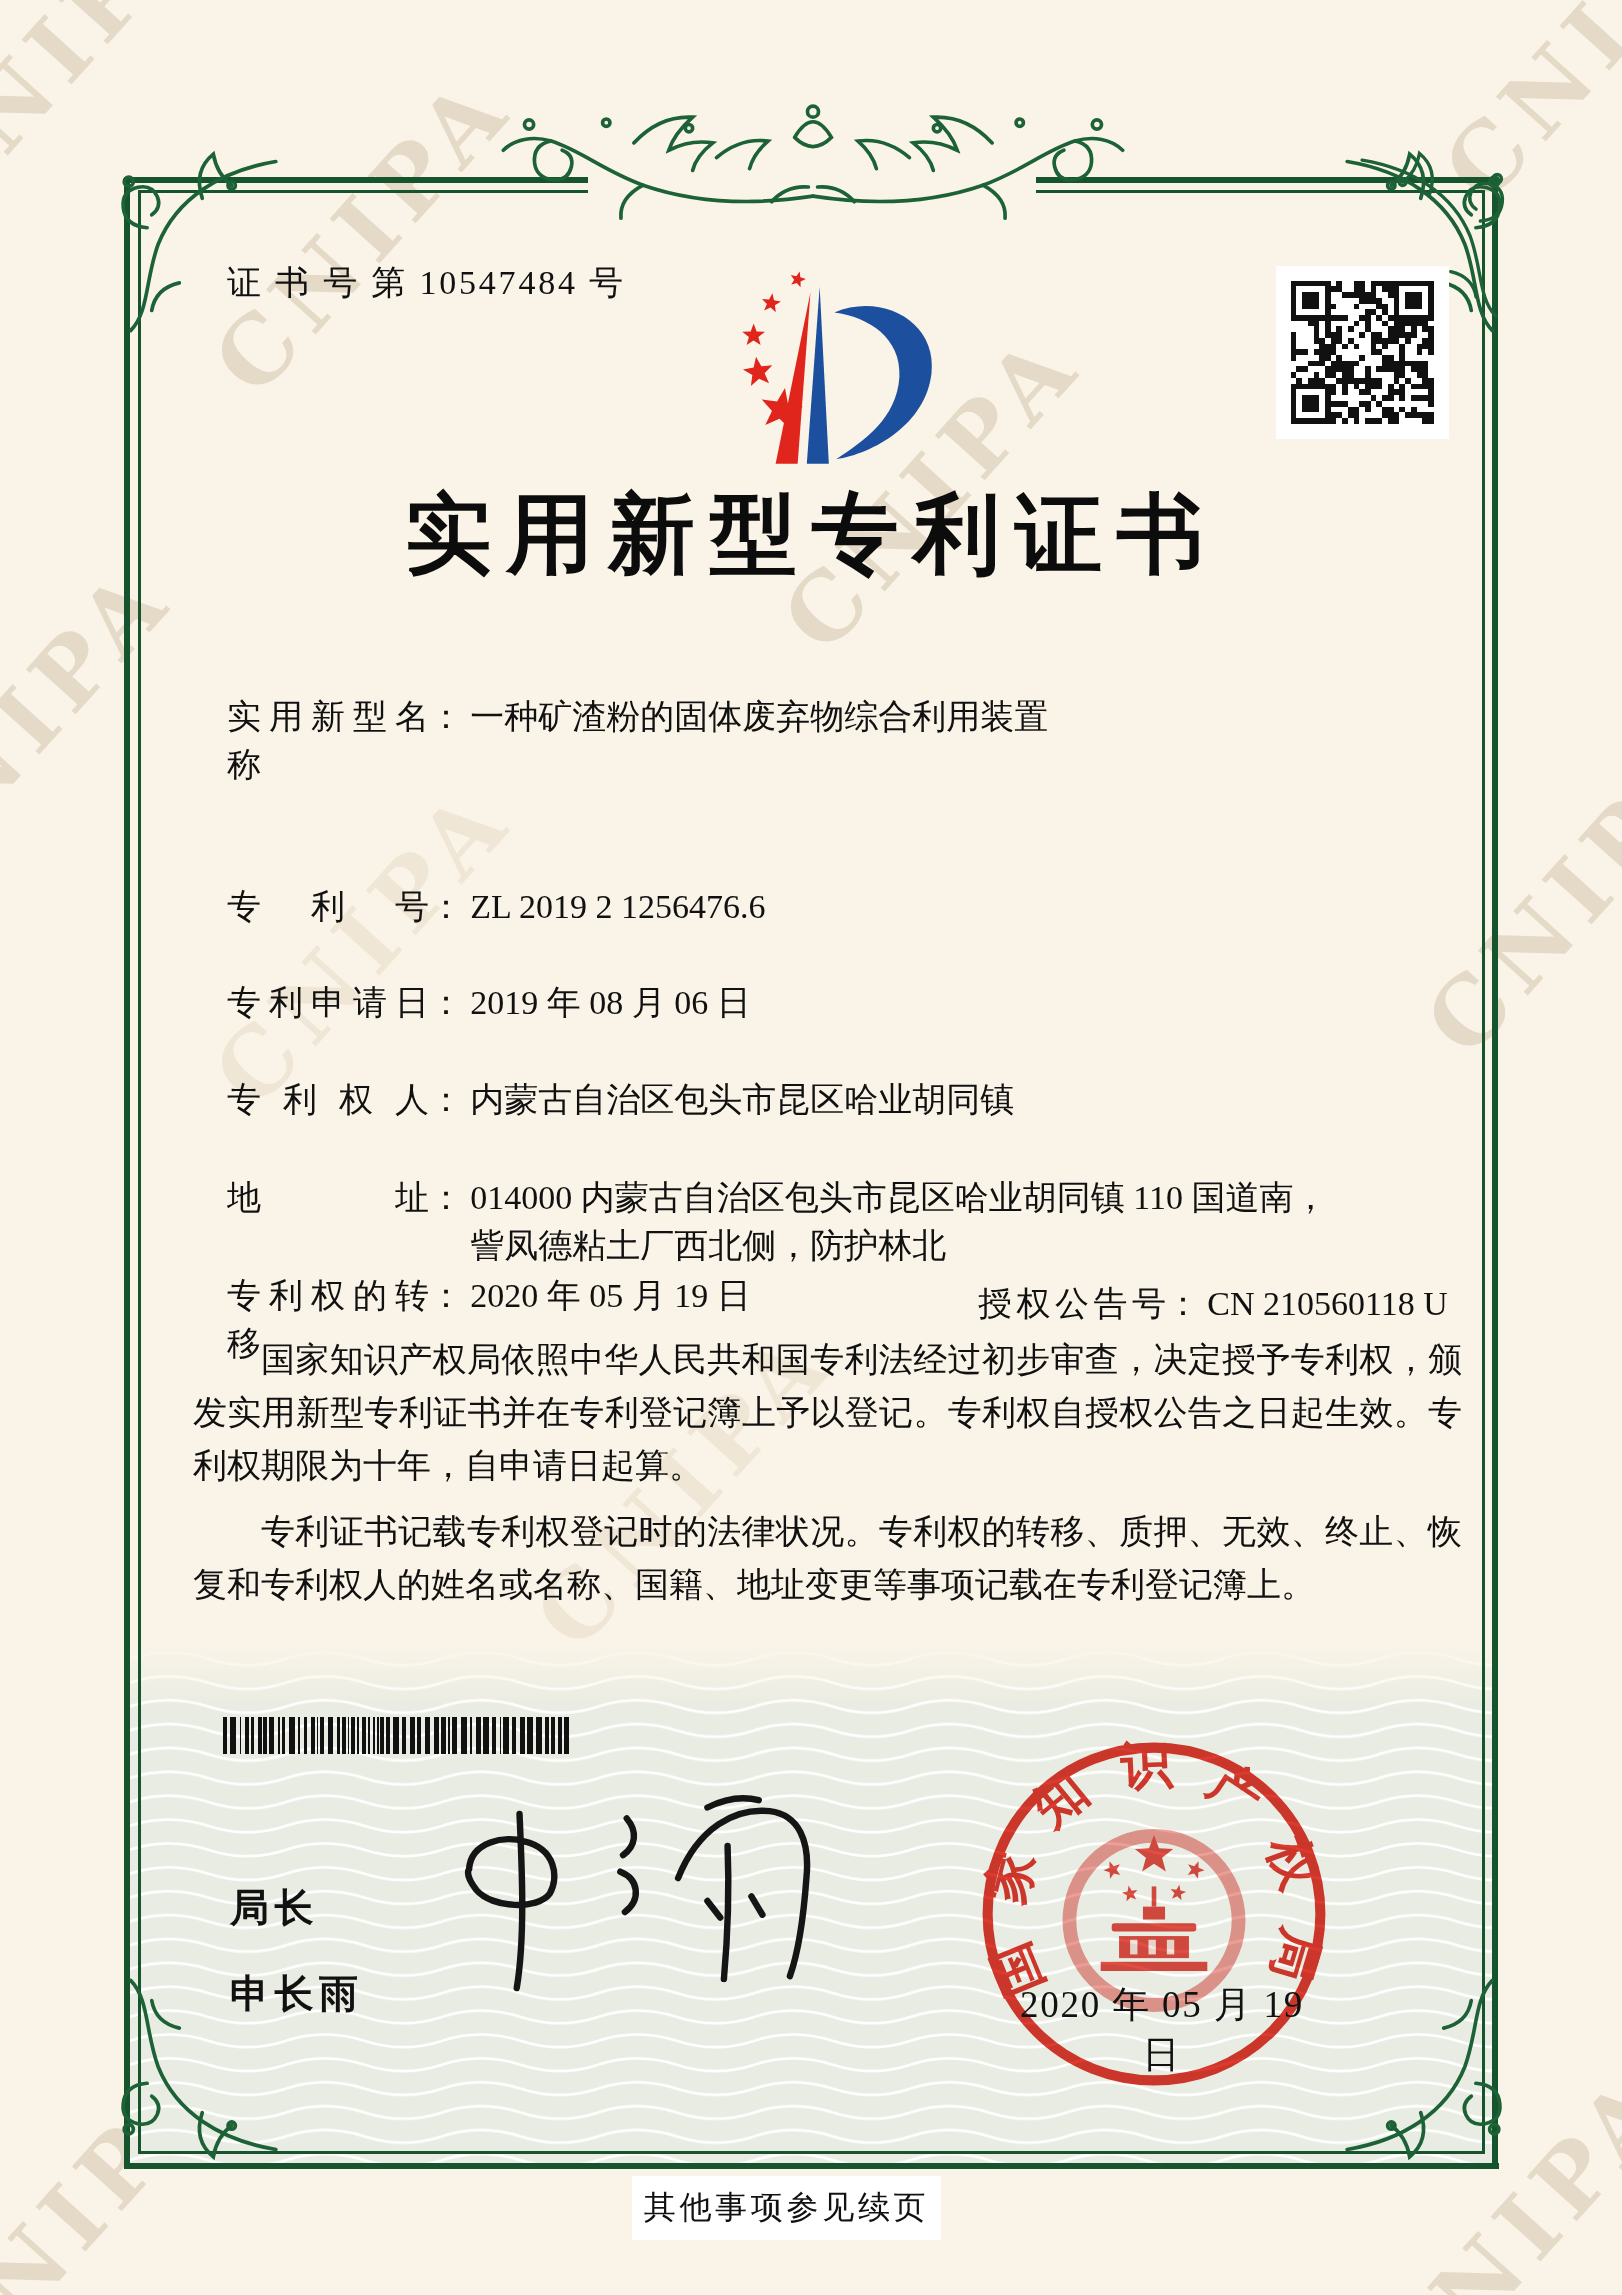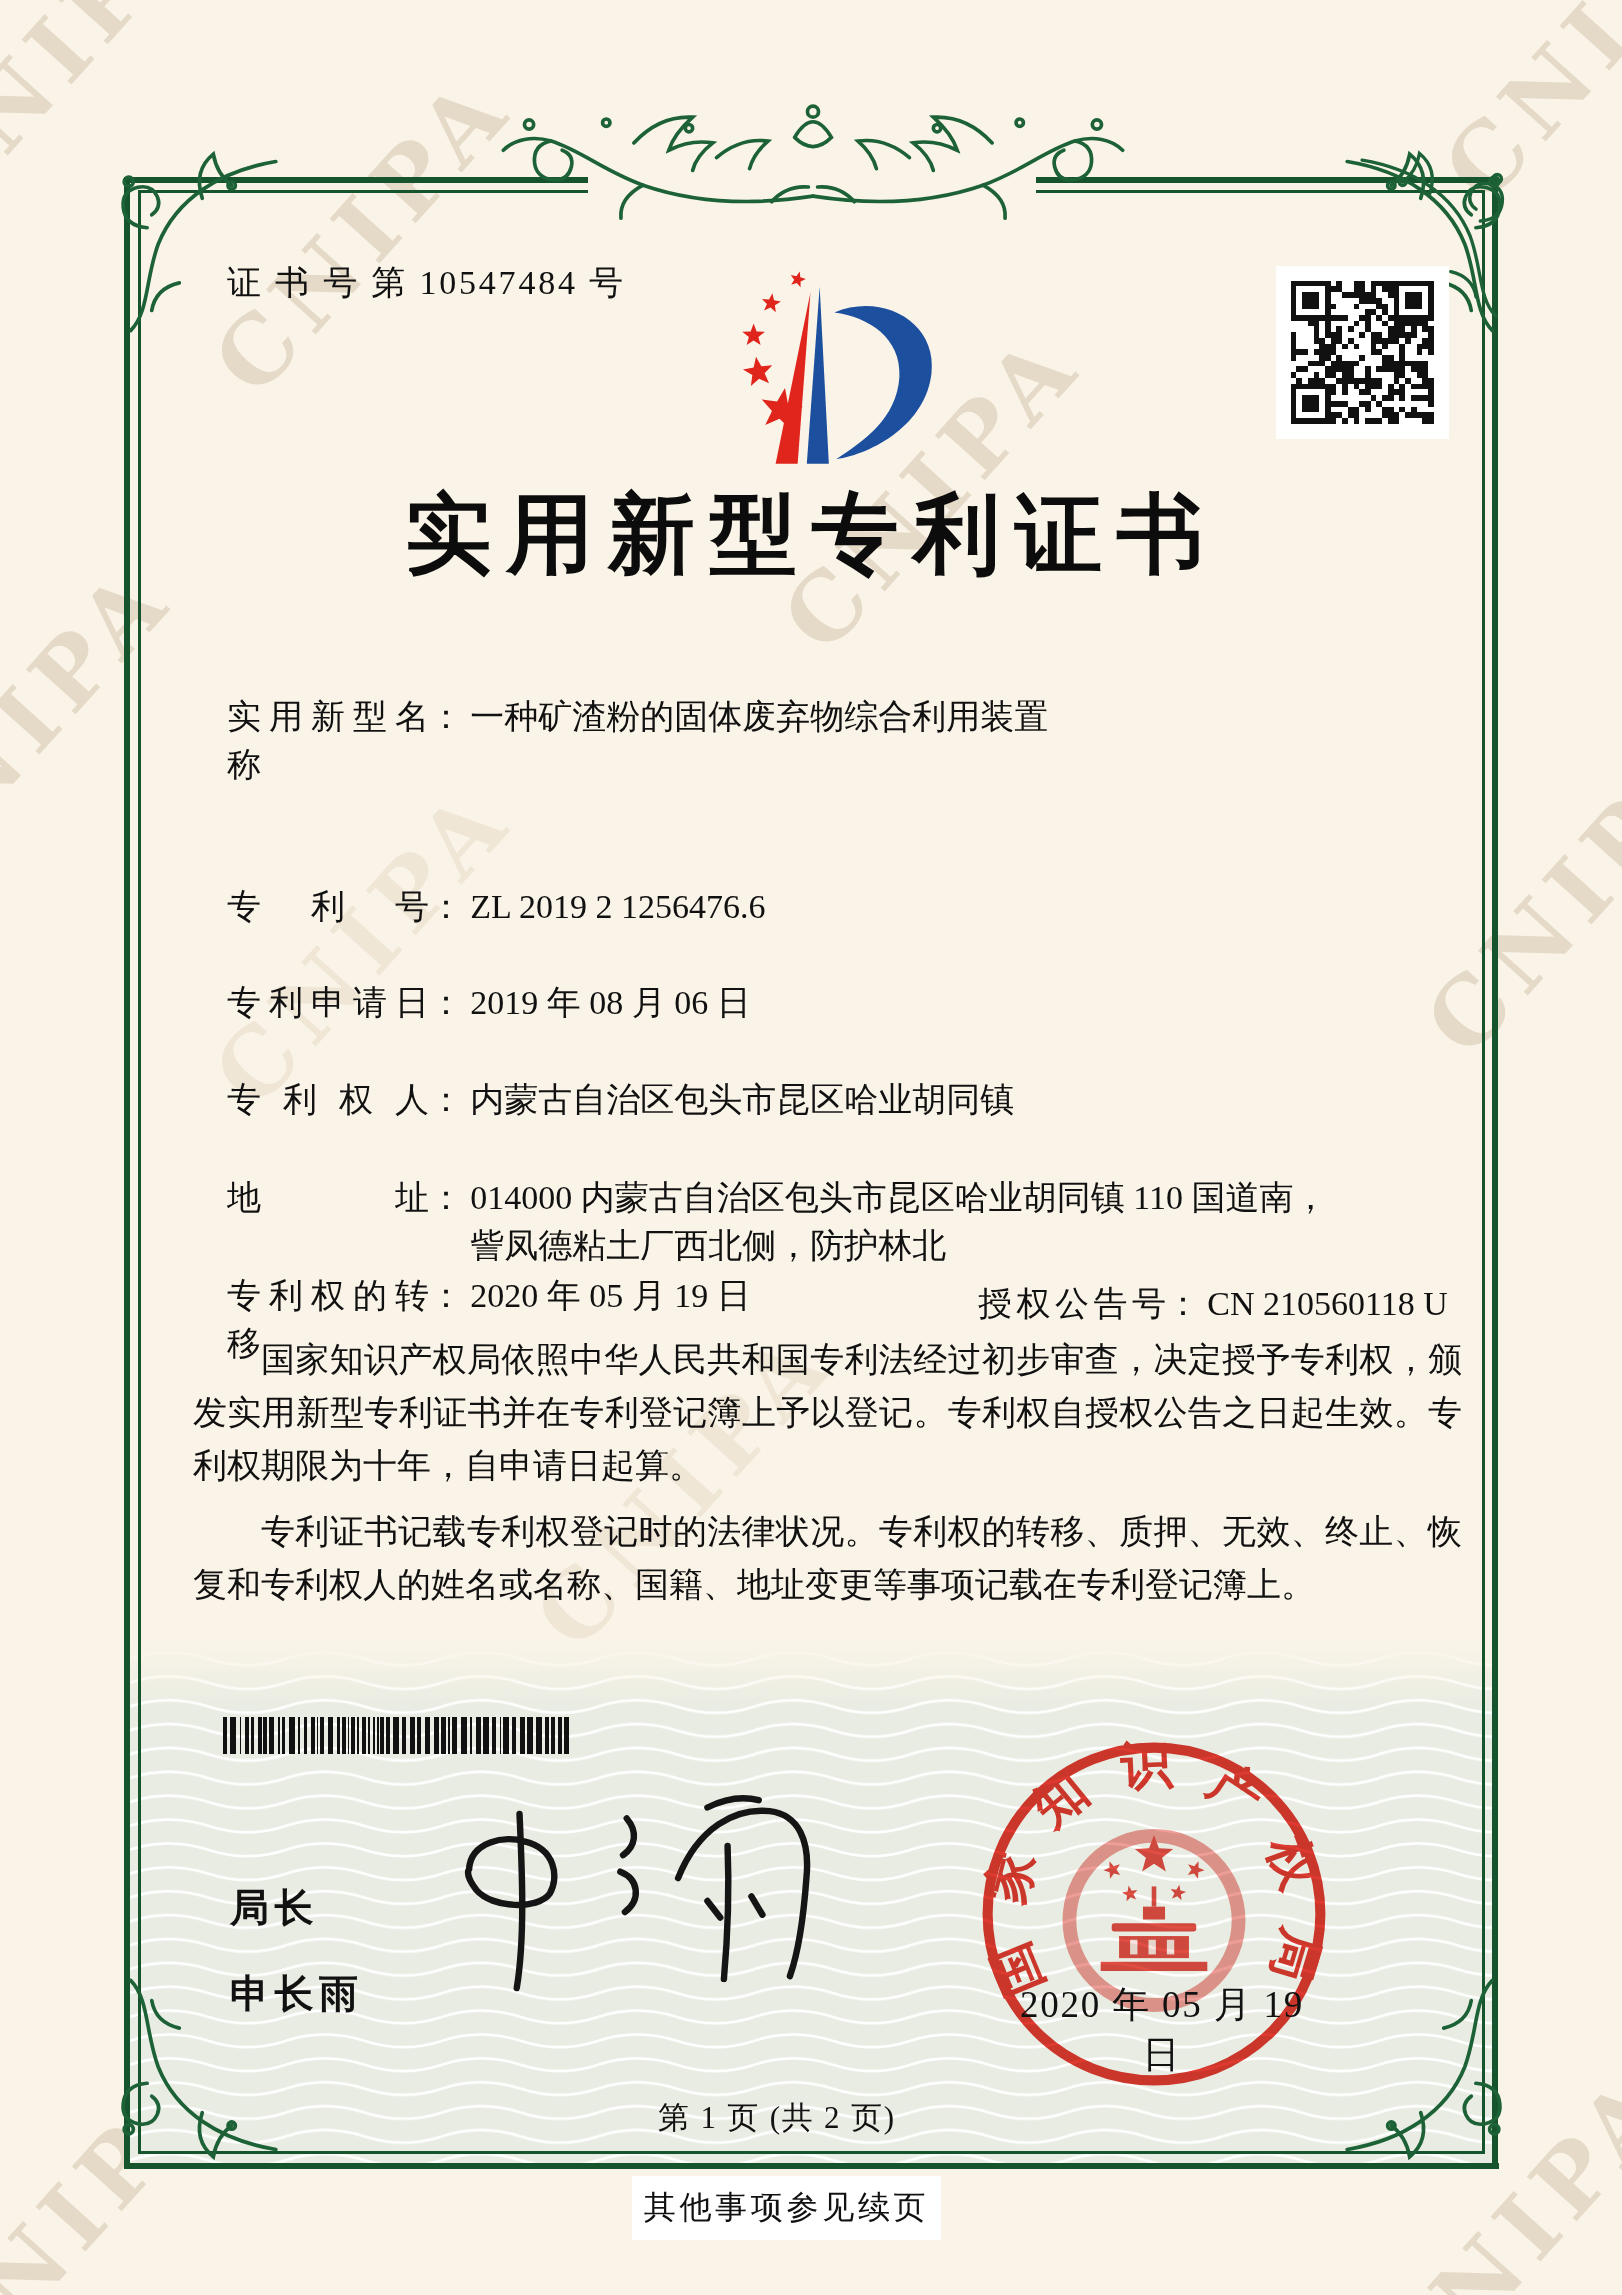--- a/index.html
+++ b/index.html
@@ -862,18 +862,17 @@
       <rect x="160" y="222" width="76" height="24"></rect>
       <rect x="172" y="226" width="8" height="16" fill="#ffffff" opacity="0.85"></rect>
       <rect x="192" y="226" width="8" height="16" fill="#ffffff" opacity="0.85"></rect>
       <rect x="212" y="226" width="8" height="16" fill="#ffffff" opacity="0.85"></rect>
       <rect x="140" y="250" width="116" height="10"></rect>
     </g>
   </svg>
 
   <div class="content sealdate">2020 年 05 月 19 日</div>
 
-  <div class="content pagefoot">第 1 页 (共 2 页)</div>
 
   <div class="content contnote">其他事项参见续页</div>
 
 </div>
 
 
 </body></html>

